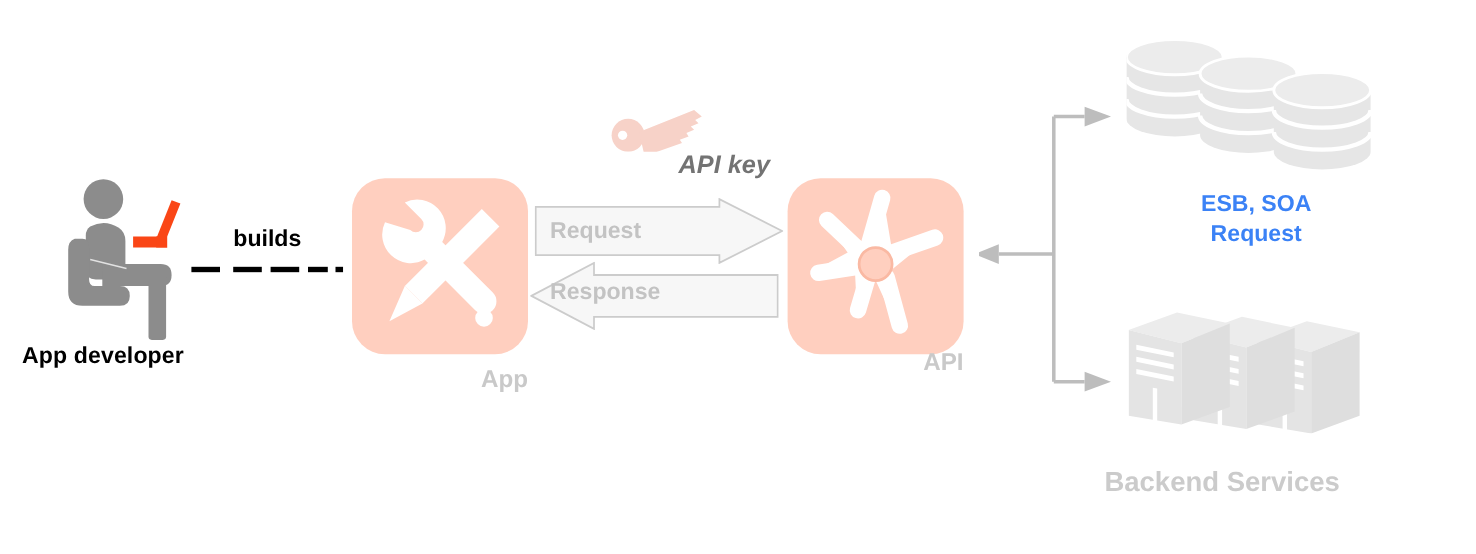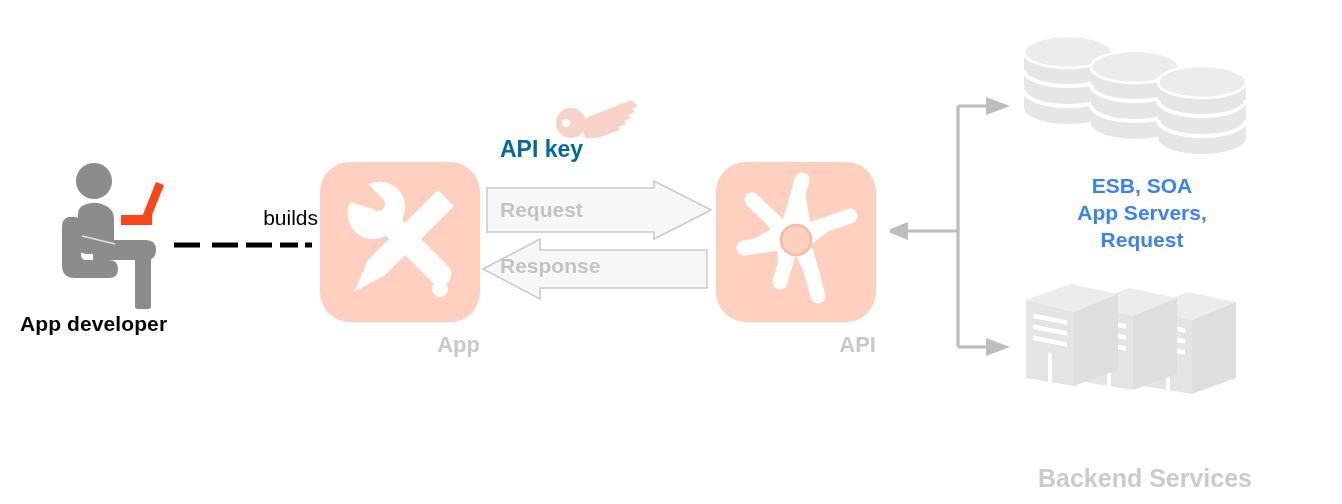--- a/index.html
+++ b/index.html
@@ -36,23 +36,23 @@
     white-space: nowrap;
   }
 
   
   #builds-connector { left: 168px; top: 206px; width: 150px; height: 52px; }
   #builds-label {
     position: absolute;
     left: 0px;
     top: 0px;
     width: 150px;
-    text-align: right;
+    text-align: center;
     font-size: 21px;
-    font-weight: normal;
+    font-weight: bold;
     color: #000000;
     white-space: nowrap;
   }
   #builds-dashes {
     position: absolute;
     left: 4px;
     top: 36px;
     width: 140px;
     height: 6px;
   }
@@ -65,35 +65,36 @@
   #api-tile { left: 716px; top: 162px; width: 160px; height: 160px; background: #ffcfbf; }
   .tile-label {
     position: absolute;
     font-size: 22px;
     font-weight: bold;
     color: #c9c9c9;
     text-align: right;
     white-space: nowrap;
   }
   #app-label { left: 320px; top: 332px; width: 160px; }
-  #api-label { left: 716px; top: 332px; width: 160px; }
+  #api-label { left: 716px; top: 316px; width: 160px; }
 
   
   #apikey-group { left: 500px; top: 96px; width: 200px; height: 70px; }
   #apikey-icon { position: absolute; left: 53px; top: 0px; width: 86px; height: 42px; }
   #apikey-label {
     position: absolute;
     left: 0px;
     top: 40px;
     width: 200px;
-    text-align: left;
+    text-align: right;
     font-size: 23px;
     font-weight: bold;
-    color: #0369a1;
-    white-space: nowrap;
+    color: #737373;
+    white-space: nowrap;
+    font-style: italic;
   }
 
   
   #request-arrow { left: 486px; top: 180px; width: 226px; height: 60px; }
   #response-arrow { left: 482px; top: 238px; width: 226px; height: 62px; }
   .flow-label {
     position: absolute;
     font-size: 21px;
     font-weight: bold;
     color: #c3c3c3;
@@ -116,29 +117,28 @@
     font-size: 21px;
     font-weight: bold;
     color: #3b82f6;
     line-height: 27px;
   }
 
   
   #servers-icon { left: 1026px; top: 282px; width: 230px; height: 112px; }
   #backend-label {
     position: absolute;
-    left: 990px;
+    left: 956px;
     top: 424px;
     width: 310px;
     text-align: center;
     font-size: 25px;
     font-weight: bold;
     color: #cbcbcb;
     white-space: nowrap;
-    margin-top: 40px;
   }
 </style>
 </head>
 <body>
 
 <div id="diagram-root">
 
   <div class="abs" id="developer-group">
     <svg class="abs" id="developer-icon" viewBox="0 0 135 150">
 
@@ -265,21 +265,20 @@
         <path d="M0,54 a44,16 0 0 0 88,0" fill="none" stroke="#ffffff" stroke-width="4"></path>
         <ellipse cx="44" cy="16" rx="44" ry="16" fill="none" stroke="#ffffff" stroke-width="2.6"></ellipse>
       </g>
     </defs>
     <use href="#cyl" x="0" y="2"></use>
     <use href="#cyl" x="67" y="17"></use>
     <use href="#cyl" x="134" y="32"></use>
   </svg>
   <div id="database-label" class="abs">
     <div>ESB, SOA</div>
-    <div>App Servers,</div>
     <div>Request</div>
   </div>
 
   <svg class="abs" id="servers-icon" viewBox="0 0 230 112">
     <defs>
       <g id="srv">
 
         <polygon points="0,18 44,2 92,12 48,30" fill="#ececec"></polygon>
 
         <polygon points="0,18 48,30 48,104 0,96" fill="#e4e4e4"></polygon>

